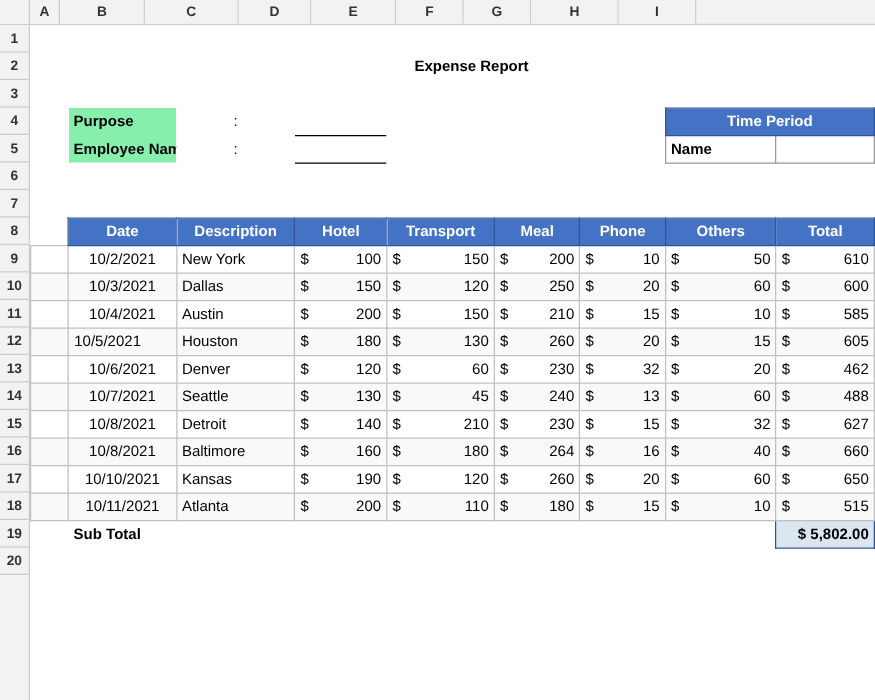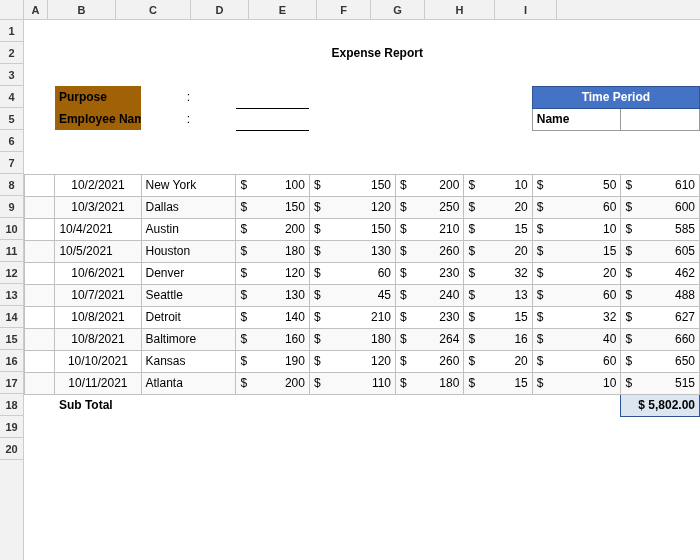--- a/index.html
+++ b/index.html
@@ -99,21 +99,21 @@
       font-size: 16px;
       font-weight: bold;
       border: none !important;
       background: #fff;
     }
 
     
     .label-bold {
       font-weight: bold;
       border: none !important;
-      background: #a16207;
+      background: #86efac;
     }
     .colon-cell {
       border: none !important;
       background: #fff;
       text-align: center;
     }
     .underline-cell {
       border: none !important;
       border-bottom: 1px solid #000 !important;
       background: #fff;
@@ -311,20 +311,31 @@
               <td class="empty-cell"></td>
               <td class="empty-cell"></td>
           <td class="empty-cell"></td>
               <td class="empty-cell"></td>
               <td class="empty-cell"></td>
           <td class="empty-cell"></td>
               <td class="empty-cell"></td>
               <td class="empty-cell"></td>
         </tr>
 
+        <tr>
+          <td class="empty-cell"></td>
+          <td class="data-header">Date</td>
+          <td class="data-header">Description</td>
+          <td class="data-header">Hotel</td>
+          <td class="data-header">Transport</td>
+          <td class="data-header">Meal</td>
+          <td class="data-header">Phone</td>
+          <td class="data-header">Others</td>
+          <td class="data-header">Total</td>
+        </tr>
 
         </tbody>
           <tbody id="data-rows">
             <tr class="data-row">
               <td class="empty-cell"></td>
               <td style="text-align: center;">10/2/2021</td>
               <td>New York</td>
               <td style="text-align: right;"><span style="float:left">$</span><span>100</span></td>
               <td style="text-align: right;"><span style="float:left">$</span><span>150</span></td>
               <td style="text-align: right;"><span style="float:left">$</span><span>200</span></td>
@@ -338,21 +349,21 @@
               <td>Dallas</td>
               <td style="text-align: right;"><span style="float:left">$</span><span>150</span></td>
               <td style="text-align: right;"><span style="float:left">$</span><span>120</span></td>
               <td style="text-align: right;"><span style="float:left">$</span><span>250</span></td>
               <td style="text-align: right;"><span style="float:left">$</span><span>20</span></td>
               <td style="text-align: right;"><span style="float:left">$</span><span>60</span></td>
               <td style="text-align: right;"><span style="float:left">$</span><span>600</span></td>
             </tr>
             <tr class="data-row">
               <td class="empty-cell"></td>
-              <td style="text-align: left;">10/4/2021</td>
+              <td style="text-align: center;">10/4/2021</td>
               <td>Austin</td>
               <td style="text-align: right;"><span style="float:left">$</span><span>200</span></td>
               <td style="text-align: right;"><span style="float:left">$</span><span>150</span></td>
               <td style="text-align: right;"><span style="float:left">$</span><span>210</span></td>
               <td style="text-align: right;"><span style="float:left">$</span><span>15</span></td>
               <td style="text-align: right;"><span style="float:left">$</span><span>10</span></td>
               <td style="text-align: right;"><span style="float:left">$</span><span>585</span></td>
             </tr>
             <tr class="data-row">
               <td class="empty-cell"></td>

